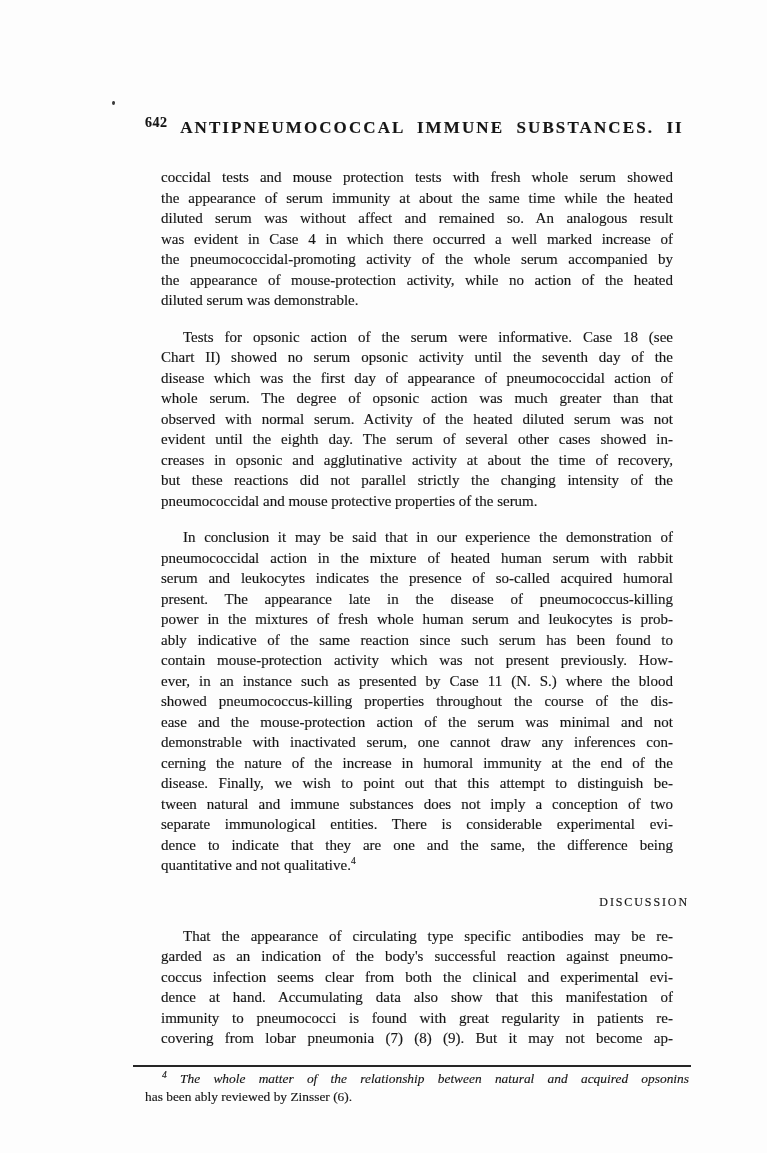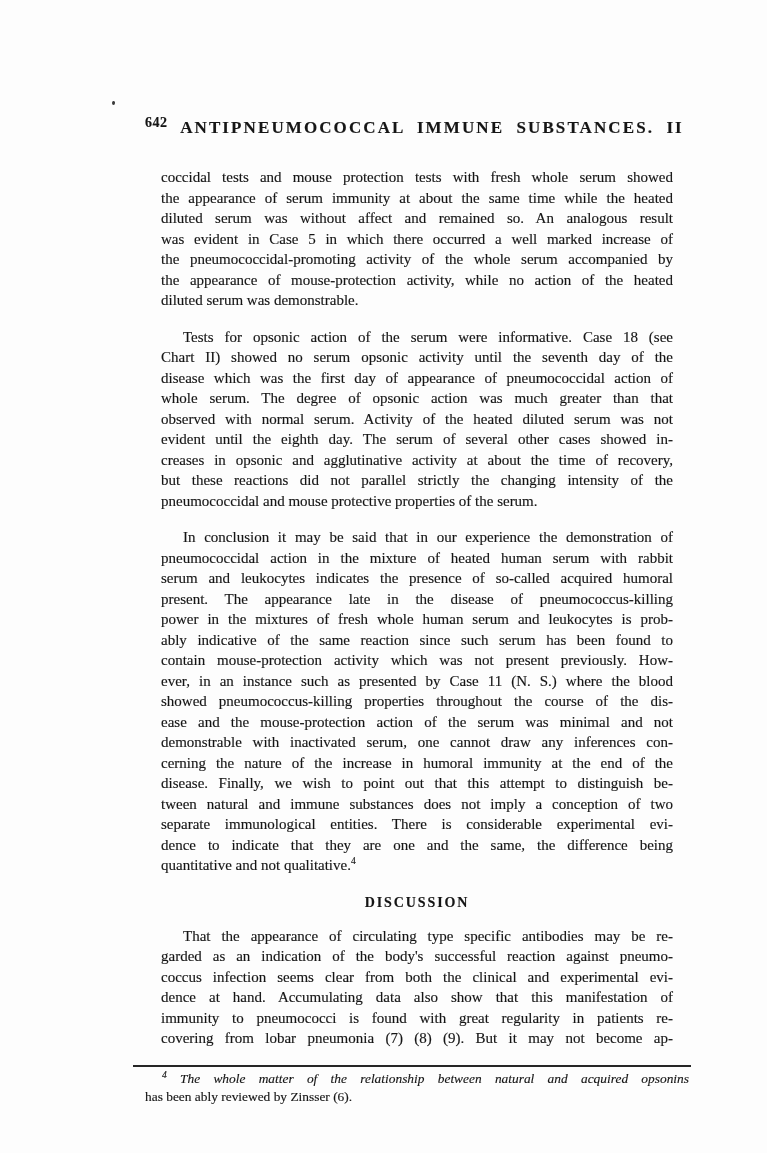--- a/index.html
+++ b/index.html
@@ -38,22 +38,22 @@
   }
   .line.last{text-align-last:left;}
   .line.indent{padding-left:22px;}
   sup.fn-ref{
     font-size:9.5px;line-height:0;vertical-align:super;
     letter-spacing:0;
   }
   .section-heading{
     margin:19px 0 14px 0;
     height:15px;line-height:15px;
-    text-align:center;
-    font-size:14px;font-weight:700;
+    text-align:right;
+    font-size:12px;font-weight:400;
     letter-spacing:1.9px;
   }
   .footnote-rule{
     margin:7px 0 3px -12px;
     width:558px;height:2px;
     background:#262626;
   }
   .fn-line{
     height:18.5px;line-height:18.5px;
     font-size:13.4px;
@@ -73,21 +73,21 @@
     <span class="page-num">642</span>
     <span class="run-title">ANTIPNEUMOCOCCAL IMMUNE SUBSTANCES.  II</span>
   </header>
 
   <main class="column">
     <section id="body-paragraphs">
         <div class="para">
           <div class="line">coccidal tests and mouse protection tests with fresh whole serum showed</div>
           <div class="line">the appearance of serum immunity at about the same time while the heated</div>
           <div class="line">diluted serum was without affect and remained so.  An analogous result</div>
-          <div class="line">was evident in Case 5 in which there occurred a well marked increase of</div>
+          <div class="line">was evident in Case 4 in which there occurred a well marked increase of</div>
           <div class="line">the pneumococcidal-promoting activity of the whole serum accompanied by</div>
           <div class="line">the appearance of mouse-protection activity, while no action of the heated</div>
           <div class="line last">diluted serum was demonstrable.</div>
         </div>
         <div class="para">
           <div class="line indent">Tests for opsonic action of the serum were informative.  Case 18 (see</div>
           <div class="line">Chart II) showed no serum opsonic activity until the seventh day of the</div>
           <div class="line">disease which was the first day of appearance of pneumococcidal action of</div>
           <div class="line">whole serum.  The degree of opsonic action was much greater than that</div>
           <div class="line">observed with normal serum.  Activity of the heated diluted serum was not</div>

